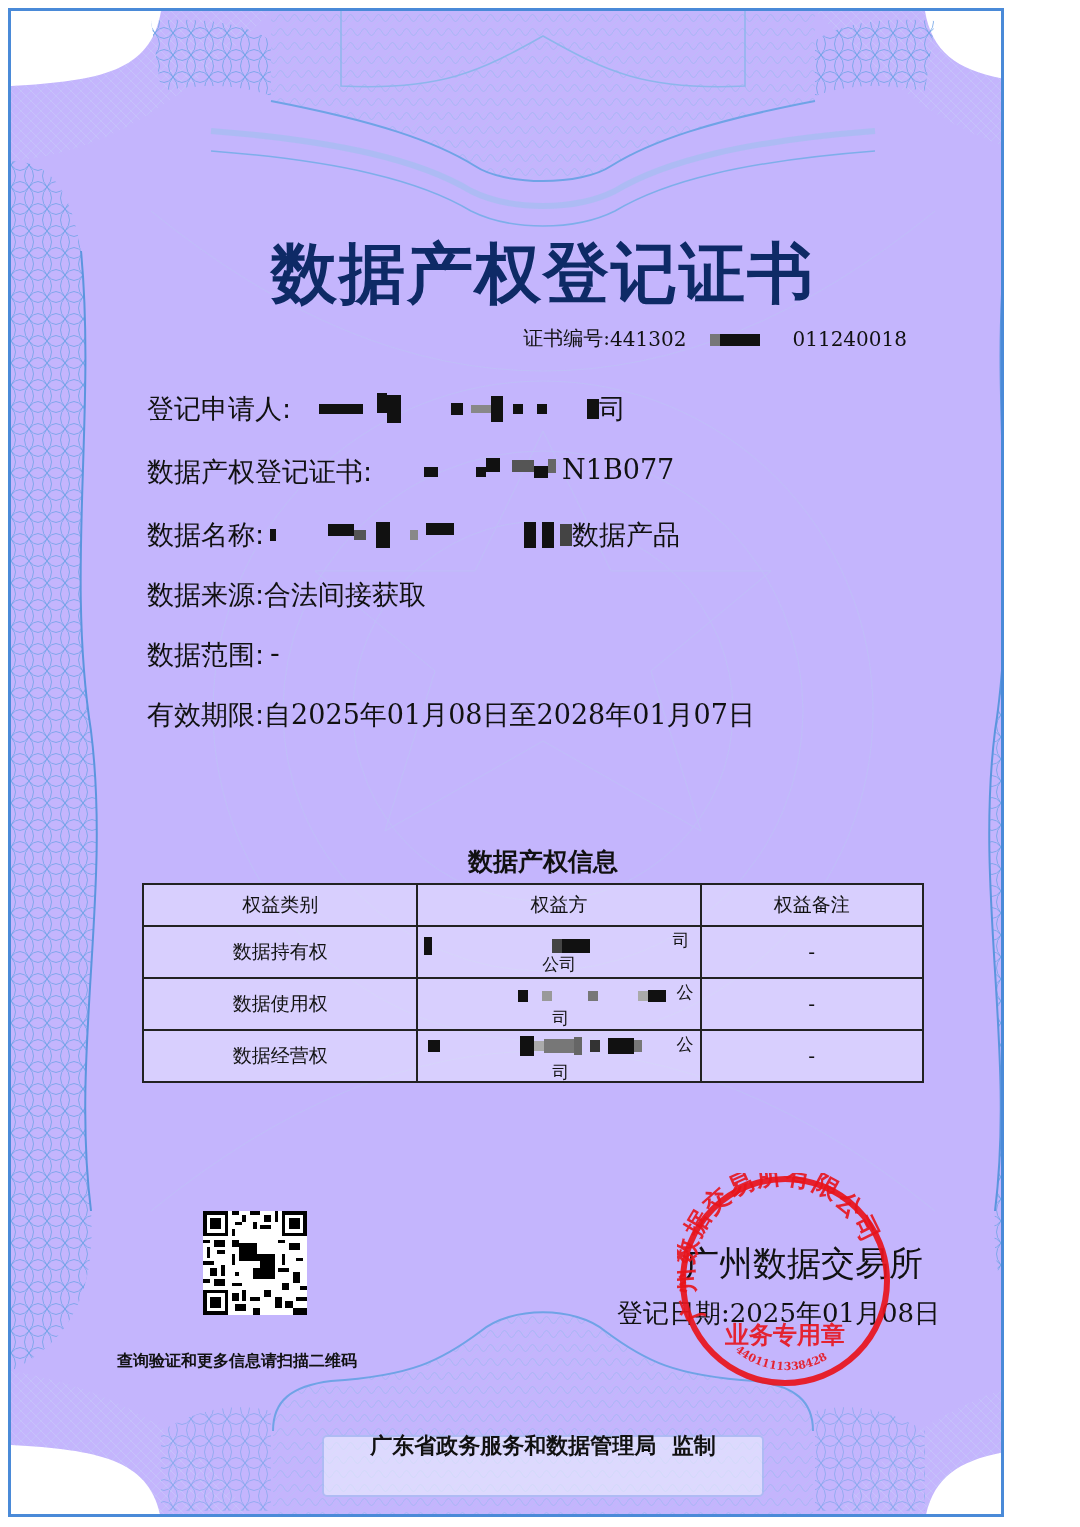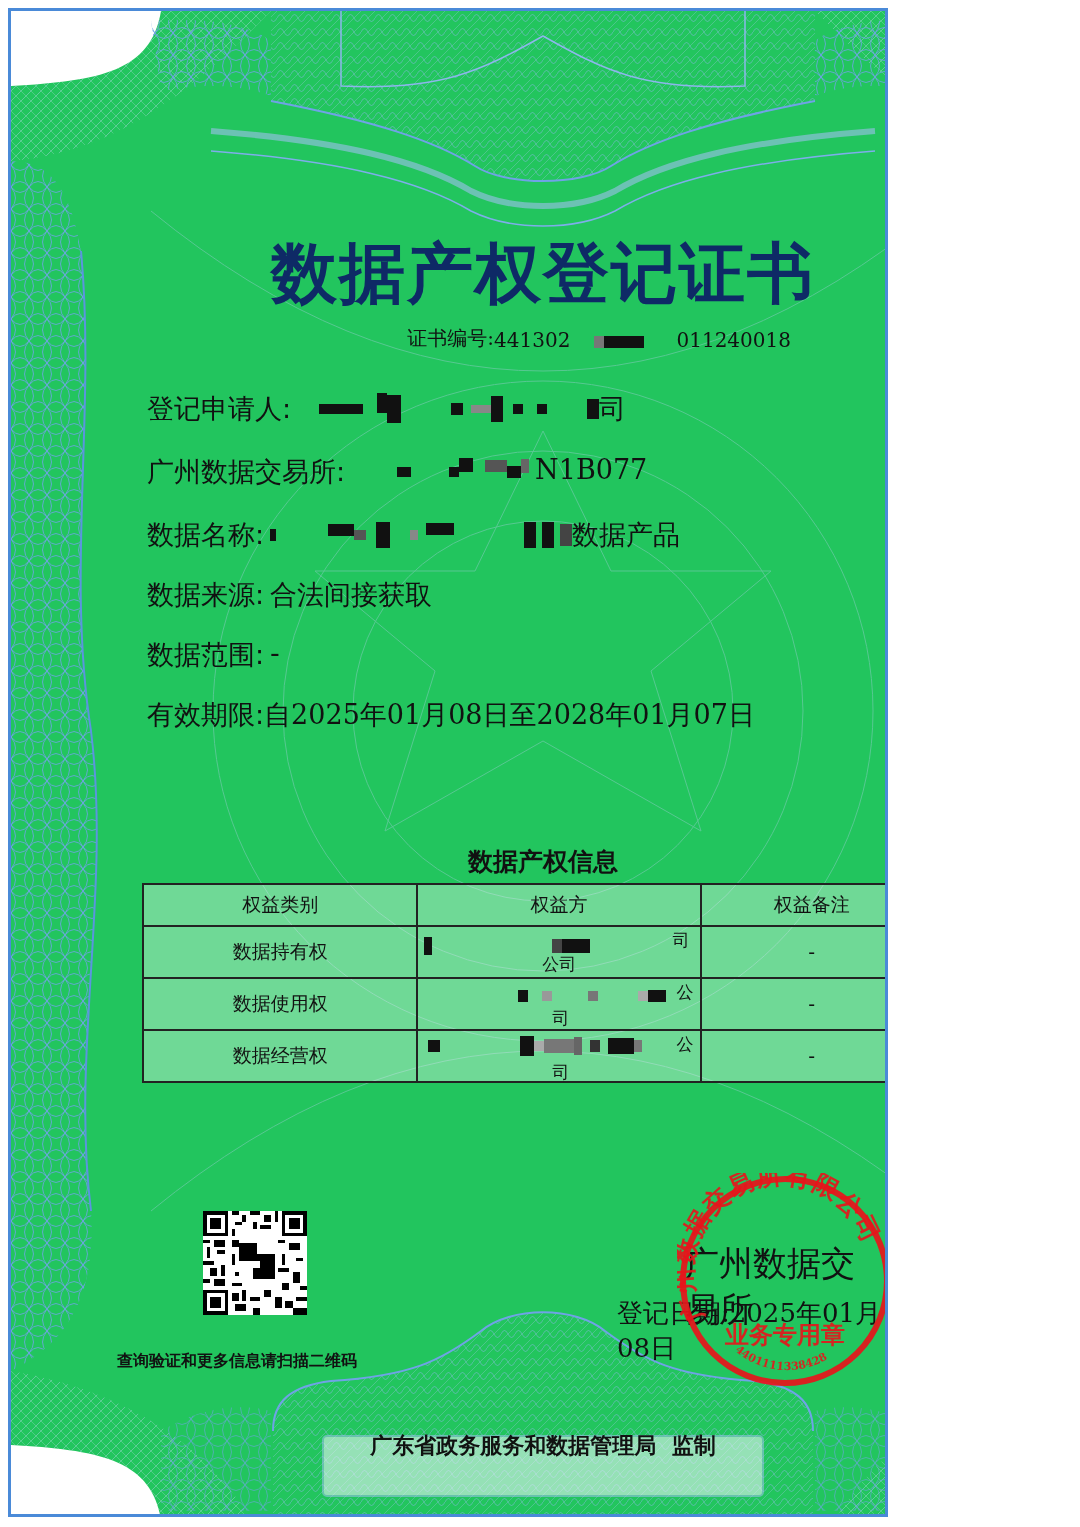--- a/index.html
+++ b/index.html
@@ -3,34 +3,34 @@
 <meta charset="utf-8">
 <style>
   html, body { margin: 0; padding: 0; }
   body {
     width: 1080px; height: 1527px; position: relative; overflow: hidden;
     background: #ffffff;
     font-family: "DejaVu Serif", "Liberation Serif", serif;
     color: #111;
   }
   .cert {
-    position: absolute; left: 8px; top: 8px; width: 880px; height: 1509px;
+    position: absolute; left: 8px; top: 8px; width: 996px; height: 1509px;
     box-sizing: border-box; border: 3px solid #4a8ad8;
-    background: #22c55e; overflow: hidden;
+    background: #c4b5fd; overflow: hidden;
   }
   .guilloche { position: absolute; left: 0; top: 0; width: 1064px; height: 1509px; }
   .abs { position: absolute; }
   .title {
     left: 0; width: 1064px; top: 218px; text-align: center;
     font-family: "DejaVu Serif", serif; font-weight: bold;
     font-size: 66px; color: #0e2a66; letter-spacing: 2px;
   }
   .certno {
     right: 94px; top: 314px; font-size: 20px; color: #111;
-    display: flex; align-items: flex-end;
+    display: flex; align-items: center;
   }
   .redact-gap { display: inline-block; width: 24px; }
   .mosaic { display: inline-block; vertical-align: middle; }
   .mosaic i { display: inline-block; background: #111; vertical-align: middle; }
   .field {
     left: 136px; font-size: 27px; display: flex; white-space: nowrap;
   }
   .field .lbl { font-family: "DejaVu Sans", sans-serif; }
   .field .val { font-family: "DejaVu Sans", sans-serif; }
   .field .val.serif { font-family: "DejaVu Serif", serif; }
@@ -137,38 +137,38 @@
 
   <div class="abs field" style="top:380px">
     <span class="lbl">登记申请人:</span>
     <span class="mosaic" style="margin-left:28px">
       <i style="width:44px;height:10px"></i><i style="width:10px;height:20px;margin-left:14px;margin-bottom:12px"></i><i style="width:14px;height:28px"></i><i style="width:12px;height:12px;margin-left:50px"></i><i style="width:20px;height:8px;margin-left:8px;background:#888"></i><i style="width:12px;height:26px"></i><i style="width:10px;height:10px;margin-left:10px"></i><i style="width:10px;height:10px;margin-left:14px"></i><i style="width:12px;height:20px;margin-left:40px"></i>
     </span>
     <span class="val">司</span>
   </div>
 
   <div class="abs field" style="top:443px">
-    <span class="lbl">广州数据交易所:</span>
+    <span class="lbl">数据产权登记证书:</span>
     <span class="mosaic" style="margin-left:52px">
       <i style="width:14px;height:10px"></i><i style="width:10px;height:10px;margin-left:38px"></i><i style="width:14px;height:14px;margin-bottom:14px"></i><i style="width:22px;height:12px;margin-left:12px;margin-bottom:12px;background:#555"></i><i style="width:14px;height:12px"></i><i style="width:8px;height:14px;margin-bottom:12px;background:#666"></i>
     </span>
     <span class="val serif" style="margin-left:6px">N1B077</span>
   </div>
 
   <div class="abs field" style="top:506px">
     <span class="lbl">数据名称:</span>
     <span class="mosaic" style="margin-left:6px">
       <i style="width:6px;height:12px"></i><i style="width:26px;height:12px;margin-left:52px;margin-bottom:10px"></i><i style="width:12px;height:10px;background:#555"></i><i style="width:14px;height:26px;margin-left:10px"></i><i style="width:8px;height:10px;margin-left:20px;background:#888"></i><i style="width:28px;height:12px;margin-left:8px;margin-bottom:12px"></i><i style="width:12px;height:26px;margin-left:70px"></i><i style="width:12px;height:26px;margin-left:6px"></i><i style="width:12px;height:22px;margin-left:6px;background:#444"></i>
     </span>
     <span class="val">数据产品</span>
   </div>
 
   <div class="abs field" style="top:566px">
     <span class="lbl">数据来源:</span>
-    <span class="val" style="margin-left:6px">合法间接获取</span>
+    <span class="val" style="">合法间接获取</span>
   </div>
 
   <div class="abs field" style="top:626px">
     <span class="lbl">数据范围:</span>
     <span class="val" style="margin-left:6px">-</span>
   </div>
 
   <div class="abs field" style="top:686px">
     <span class="lbl">有效期限:</span>
     <span class="val serif" style="">自2025年01月08日至2028年01月07日</span>

